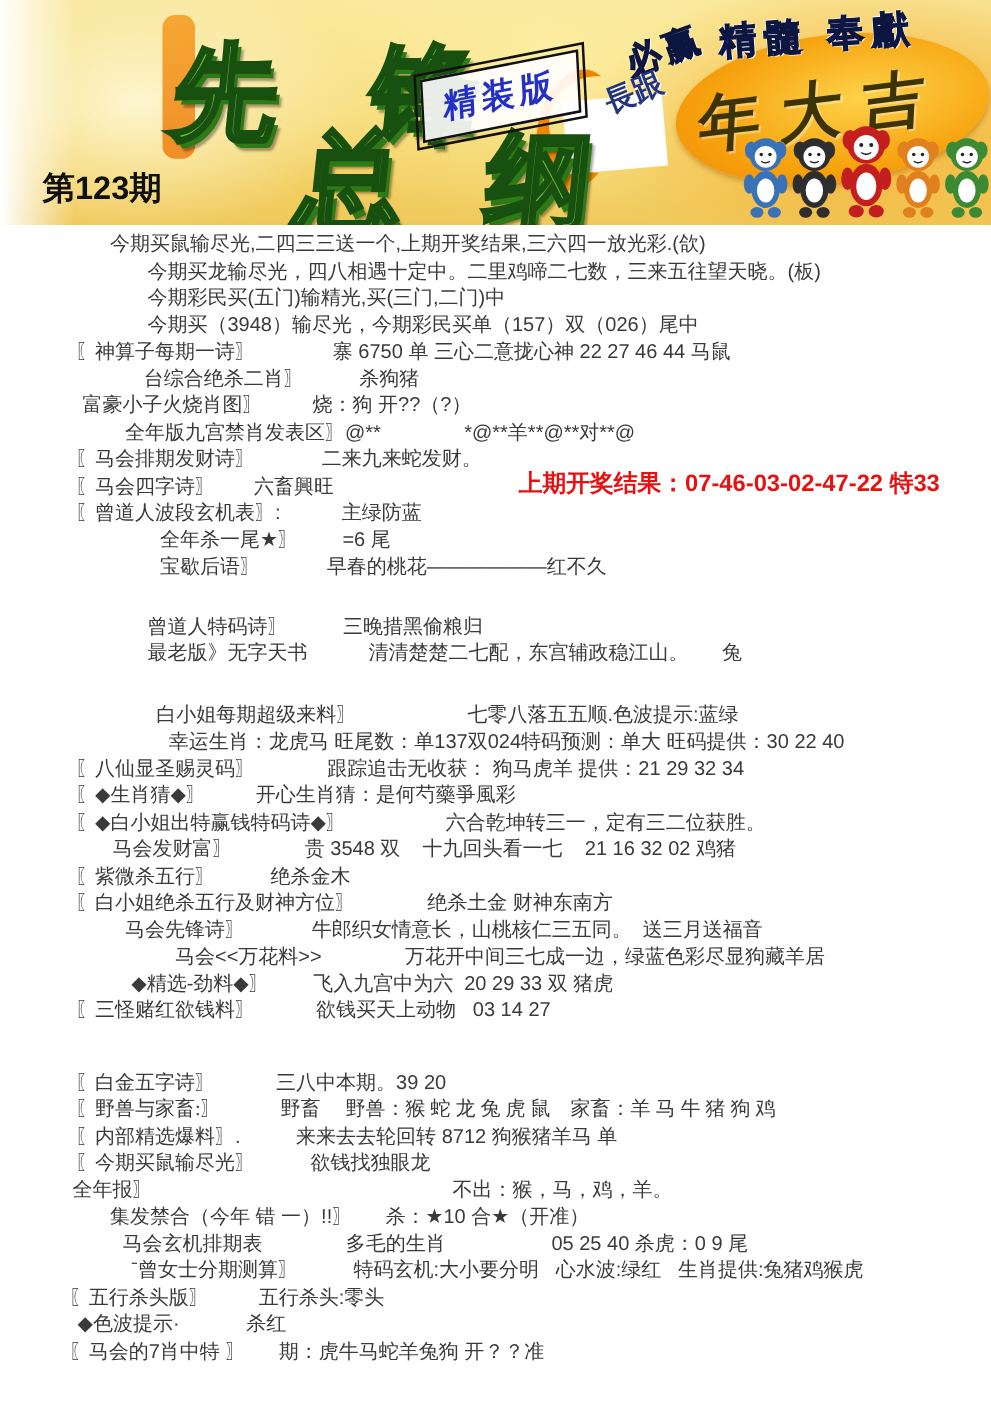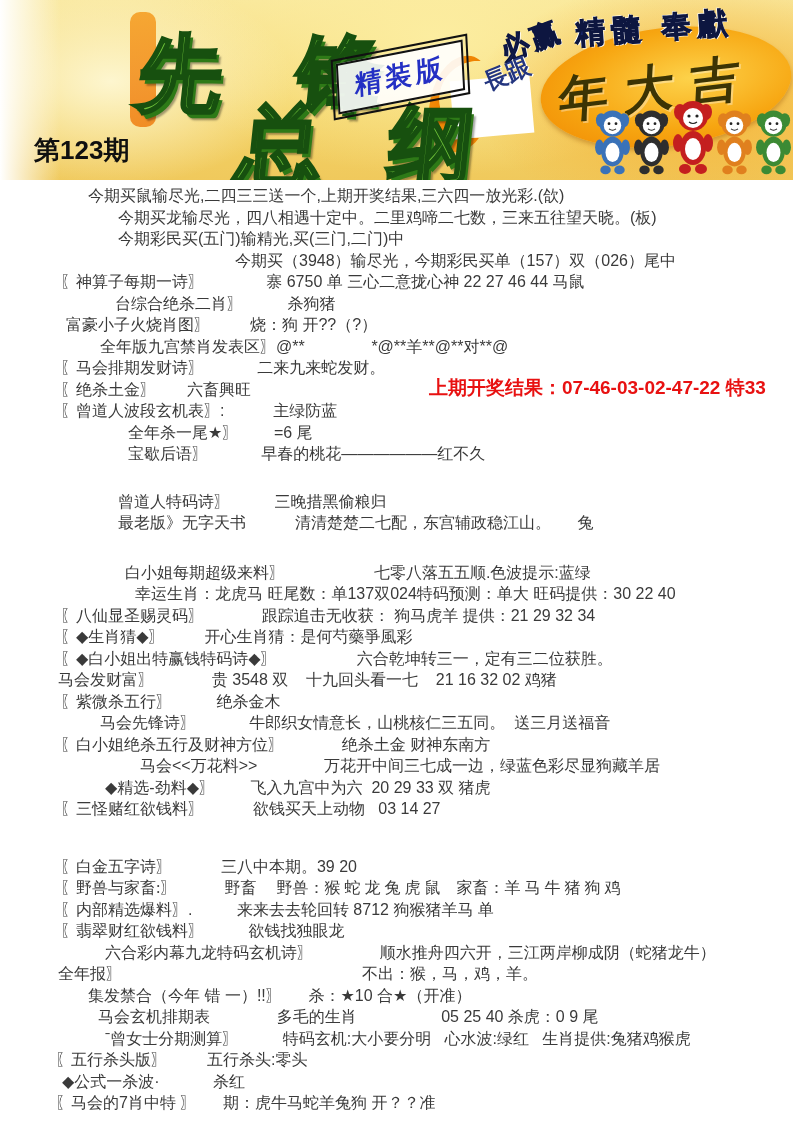--- a/index.html
+++ b/index.html
@@ -51,21 +51,21 @@
   .white-box{position:absolute;left:452px;top:78px;width:80px;height:58px;background:#fff;
       transform:rotate(-5deg);}
   .mascots{position:absolute;left:594px;top:96px;width:196px;height:80px;display:flex;
       align-items:flex-end;gap:2px;}
   .mascots svg{display:block;}
 
   
   .body-lines{position:absolute;left:0;top:181px;width:793px;padding-top:4px;}
   .bline{position:relative;height:21.5px;line-height:21.5px;font-size:16px;color:#3a3a3a;
       white-space:pre;overflow:visible;}
-  .prev-result{position:absolute;left:429px;top:-2px;font-size:19px;font-weight:bold;
+  .prev-result{position:absolute;left:415px;top:-2px;font-size:19px;font-weight:bold;
       white-space:nowrap;}
 </style>
 </head>
 <body>
 
 <div class="page">
 
   <div class="header">
     <div class="white-fade"></div>
     <div class="orange-band"></div>
@@ -172,51 +172,50 @@
             <ellipse cx="28" cy="71" rx="6" ry="5" fill="#3c8a34"></ellipse>
           </svg>
         </div>
       </div>
   </div>
 
   <div class="body-lines">
       <div class="bline" style="padding-left: 88px;"><span>今期买鼠输尽光,二四三三送一个,上期开奖结果,三六四一放光彩.(欱)</span></div>
       <div class="bline" style="padding-left: 118px;"><span>今期买龙输尽光，四八相遇十定中。二里鸡啼二七数，三来五往望天晓。(板)</span></div>
       <div class="bline" style="padding-left: 118px;"><span>今期彩民买(五门)输精光,买(三门,二门)中</span></div>
-      <div class="bline" style="padding-left: 118px; text-align: center;"><span>今期买（3948）输尽光，今期彩民买单（157）双（026）尾中</span></div>
+      <div class="bline" style="padding-left: 118px;"><span>今期买（3948）输尽光，今期彩民买单（157）双（026）尾中</span></div>
       <div class="bline" style="padding-left: 60px;"><span>〖神算子每期一诗〗              寨 6750 单 三心二意拢心神 22 27 46 44 马鼠</span></div>
       <div class="bline" style="padding-left: 115px;"><span>台综合绝杀二肖〗          杀狗猪</span></div>
       <div class="bline" style="padding-left: 66px;"><span>富豪小子火烧肖图〗         烧：狗 开??（?）</span></div>
       <div class="bline" style="padding-left: 100px;"><span>全年版九宫禁肖发表区〗@**               *@**羊**@**对**@</span></div>
       <div class="bline" style="padding-left: 60px;"><span>〖马会排期发财诗〗            二来九来蛇发财。</span></div>
-      <div class="bline" style="padding-left: 60px;"><span>〖绝杀土金〗       六畜興旺</span><span class="prev-result" style="color: rgb(232, 17, 17);">上期开奖结果：07-46-03-02-47-22 特33</span></div>
+      <div class="bline" style="padding-left: 60px;"><span>〖马会四字诗〗       六畜興旺</span><span class="prev-result" style="color: rgb(232, 17, 17);">上期开奖结果：07-46-03-02-47-22 特33</span></div>
       <div class="bline" style="padding-left: 60px;"><span>〖曾道人波段玄机表〗:           主绿防蓝</span></div>
       <div class="bline" style="padding-left: 128px;"><span>全年杀一尾★〗        =6 尾</span></div>
       <div class="bline" style="padding-left: 128px;"><span>宝歇后语〗            早春的桃花——————红不久</span></div>
       <div class="bline" style="padding-left: 118px; margin-top: 26px;"><span>曾道人特码诗〗          三晚措黑偷粮归</span></div>
       <div class="bline" style="padding-left: 118px;"><span>最老版》无字天书           清清楚楚二七配，东宫辅政稳江山。      兔</span></div>
       <div class="bline" style="padding-left: 125px; margin-top: 28px;"><span>白小姐每期超级来料〗                    七零八落五五顺.色波提示:蓝绿</span></div>
       <div class="bline" style="padding-left: 135px;"><span>幸运生肖：龙虎马 旺尾数：单137双024特码预测：单大 旺码提供：30 22 40</span></div>
       <div class="bline" style="padding-left: 60px;"><span>〖八仙显圣赐灵码〗             跟踪追击无收获： 狗马虎羊 提供：21 29 32 34</span></div>
       <div class="bline" style="padding-left: 60px;"><span>〖◆生肖猜◆〗         开心生肖猜：是何芍藥爭風彩</span></div>
       <div class="bline" style="padding-left: 60px;"><span>〖◆白小姐出特赢钱特码诗◆〗                  六合乾坤转三一，定有三二位获胜。</span></div>
-      <div class="bline" style="padding-left: 58px;"><span>马会发财富〗             贵 3548 双    十九回头看一七    21 16 32 02 鸡猪</span></div>
+      <div class="bline" style="padding-left: 90px;"><span>马会发财富〗             贵 3548 双    十九回头看一七    21 16 32 02 鸡猪</span></div>
       <div class="bline" style="padding-left: 60px;"><span>〖紫微杀五行〗          绝杀金木</span></div>
+      <div class="bline" style="padding-left: 60px;"><span>〖白小姐绝杀五行及财神方位〗             绝杀土金 财神东南方</span></div>
       <div class="bline" style="padding-left: 100px;"><span>马会先锋诗〗            牛郎织女情意长，山桃核仁三五同。  送三月送福音</span></div>
-      <div class="bline" style="padding-left: 60px;"><span>〖白小姐绝杀五行及财神方位〗             绝杀土金 财神东南方</span></div>
       <div class="bline" style="padding-left: 140px;"><span>马会&lt;&lt;万花料&gt;&gt;               万花开中间三七成一边，绿蓝色彩尽显狗藏羊居</span></div>
       <div class="bline" style="padding-left: 105px;"><span>◆精选-劲料◆〗        飞入九宫中为六  20 29 33 双 猪虎</span></div>
       <div class="bline" style="padding-left: 60px;"><span>〖三怪赌红欲钱料〗           欲钱买天上动物   03 14 27</span></div>
       <div class="bline" style="padding-left: 60px; margin-top: 36px;"><span>〖白金五字诗〗           三八中本期。39 20</span></div>
       <div class="bline" style="padding-left: 60px; font-family: Liberation Serif, serif;"><span>〖野兽与家畜:〗            野畜     野兽：猴 蛇 龙 兔 虎 鼠    家畜：羊 马 牛 猪 狗 鸡</span></div>
       <div class="bline" style="padding-left: 60px;"><span>〖内部精选爆料〗.          来来去去轮回转 8712 狗猴猪羊马 单</span></div>
-      <div class="bline" style="padding-left: 60px;"><span>〖翡翠财红欲钱料〗          欲钱找独眼龙</span></div>
-      <div class="bline" style="padding-left: 105px;"><span>六合彩内幕九龙特码玄机诗〗               顺水推舟四六开，三江两岸柳成阴（蛇猪龙牛）</span></div>
+      <div class="bline" style="padding-left: 60px;"><span>〖今期买鼠输尽光〗          欲钱找独眼龙</span></div>
       <div class="bline" style="padding-left: 58px;"><span>全年报〗                                                      不出：猴，马，鸡，羊。</span></div>
       <div class="bline" style="padding-left: 88px;"><span>集发禁合（今年 错 一）!!〗      杀：★10 合★（开准）</span></div>
       <div class="bline" style="padding-left: 98px;"><span>马会玄机排期表               多毛的生肖                   05 25 40 杀虎：0 9 尾</span></div>
       <div class="bline" style="padding-left: 105px;"><span>ˉ曾女士分期测算〗          特码玄机:大小要分明   心水波:绿红   生肖提供:兔猪鸡猴虎</span></div>
       <div class="bline" style="padding-left: 55px;"><span>〖五行杀头版〗         五行杀头:零头</span></div>
-      <div class="bline" style="padding-left: 62px;"><span>◆公式一杀波·            杀红</span></div>
+      <div class="bline" style="padding-left: 62px;"><span>◆色波提示·            杀红</span></div>
       <div class="bline" style="padding-left: 55px;"><span>〖马会的7肖中特 〗      期：虎牛马蛇羊兔狗 开？？准</span></div>
     </div>
 
 </div>
 
 </body></html>

